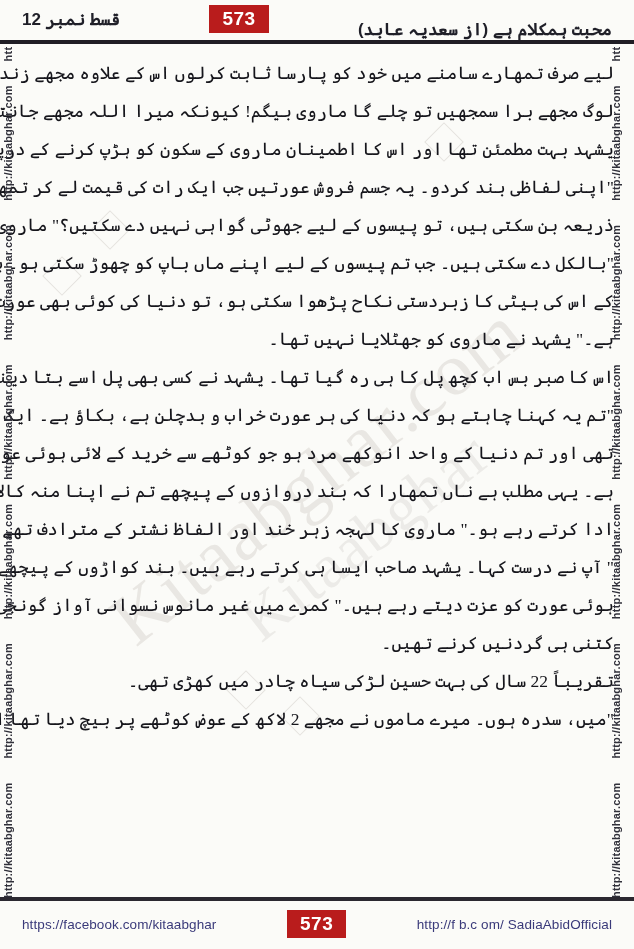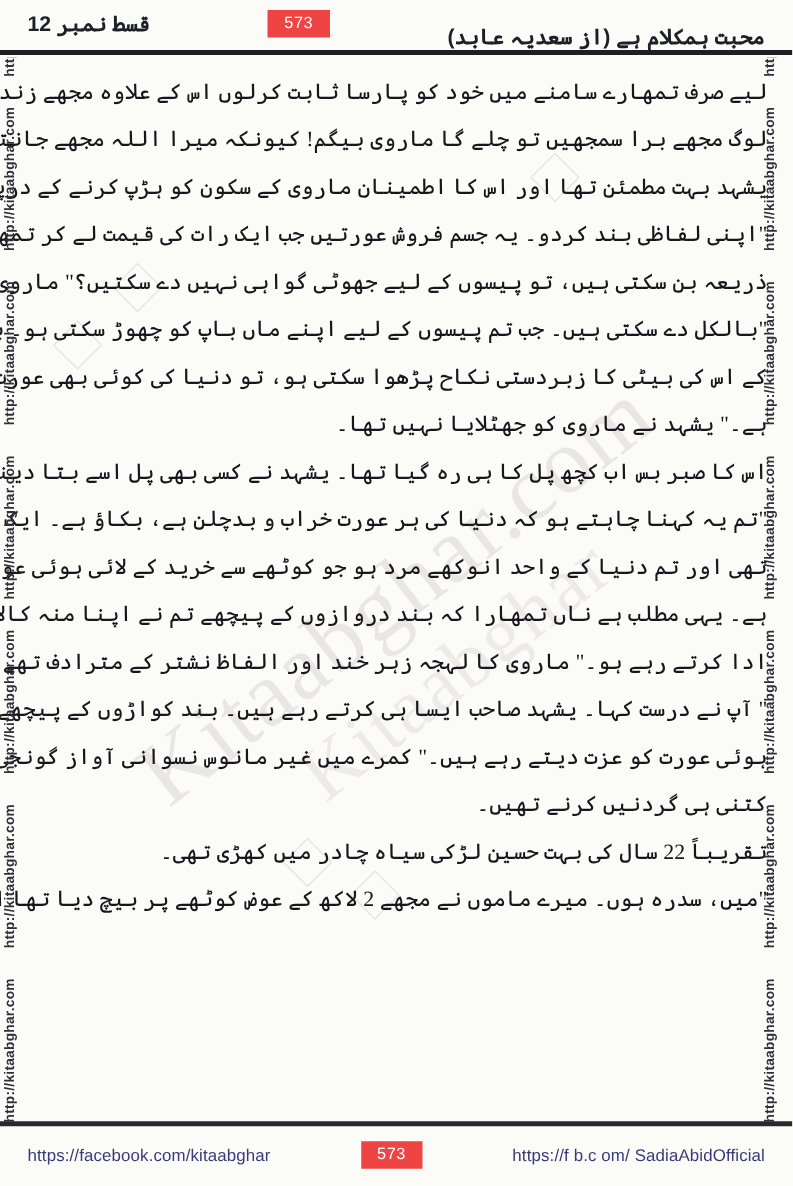--- a/index.html
+++ b/index.html
@@ -114,25 +114,25 @@
     font-size: 17px;
     font-weight: 700;
     color: #1f1f28;
     direction: rtl;
     white-space: nowrap;
   }
   .hdr-left  { letter-spacing: -0.3px; }
   .hdr-right { letter-spacing: -0.3px; margin-top: 21px; }
 
   .page-badge {
-    background: #ef4444;
+    background: #b91c1c;
     color: #ffffff;
     font-family: "Liberation Sans", sans-serif;
-    font-weight: 400;
-    font-size: 13px;
+    font-weight: 700;
+    font-size: 19px;
     padding: 3px 13px 4px 13px;
     line-height: 1.15;
     letter-spacing: 0.5px;
   }
 
   .rule-top {
     position: relative;
     z-index: 6;
     height: 4px;
     background: #201e25;
@@ -243,16 +243,16 @@
       <div class="line">ہوئی عورت کو عزت دیتے رہے ہیں۔" کمرے میں غیر مانوس نسوانی آواز گونجی تھی۔</div>
       <div class="line last-of-para">کتنی ہی گردنیں کرنے تھیں۔</div>
       <div class="line last-of-para">تقریباً 22 سال کی بہت حسین لڑکی سیاہ چادر میں کھڑی تھی۔</div>
       <div class="line">"میں، سدرہ ہوں۔ میرے ماموں نے مجھے 2 لاکھ کے عوض کوٹھے پر بیچ دیا تھا اور میرا پہلا</div>
     </div>
 
   <div class="rule-bottom"></div>
   <div class="footer">
     <a class="foot-link" href="#">https://facebook.com/kitaabghar</a>
     <div class="page-badge">573</div>
-    <a class="foot-link" href="#">https://f b.c om/ SadiaAbidOfficial</a>
+    <a class="foot-link" href="#">http://f b.c om/ SadiaAbidOfficial</a>
   </div>
 
 </div>
 
 </body></html>

